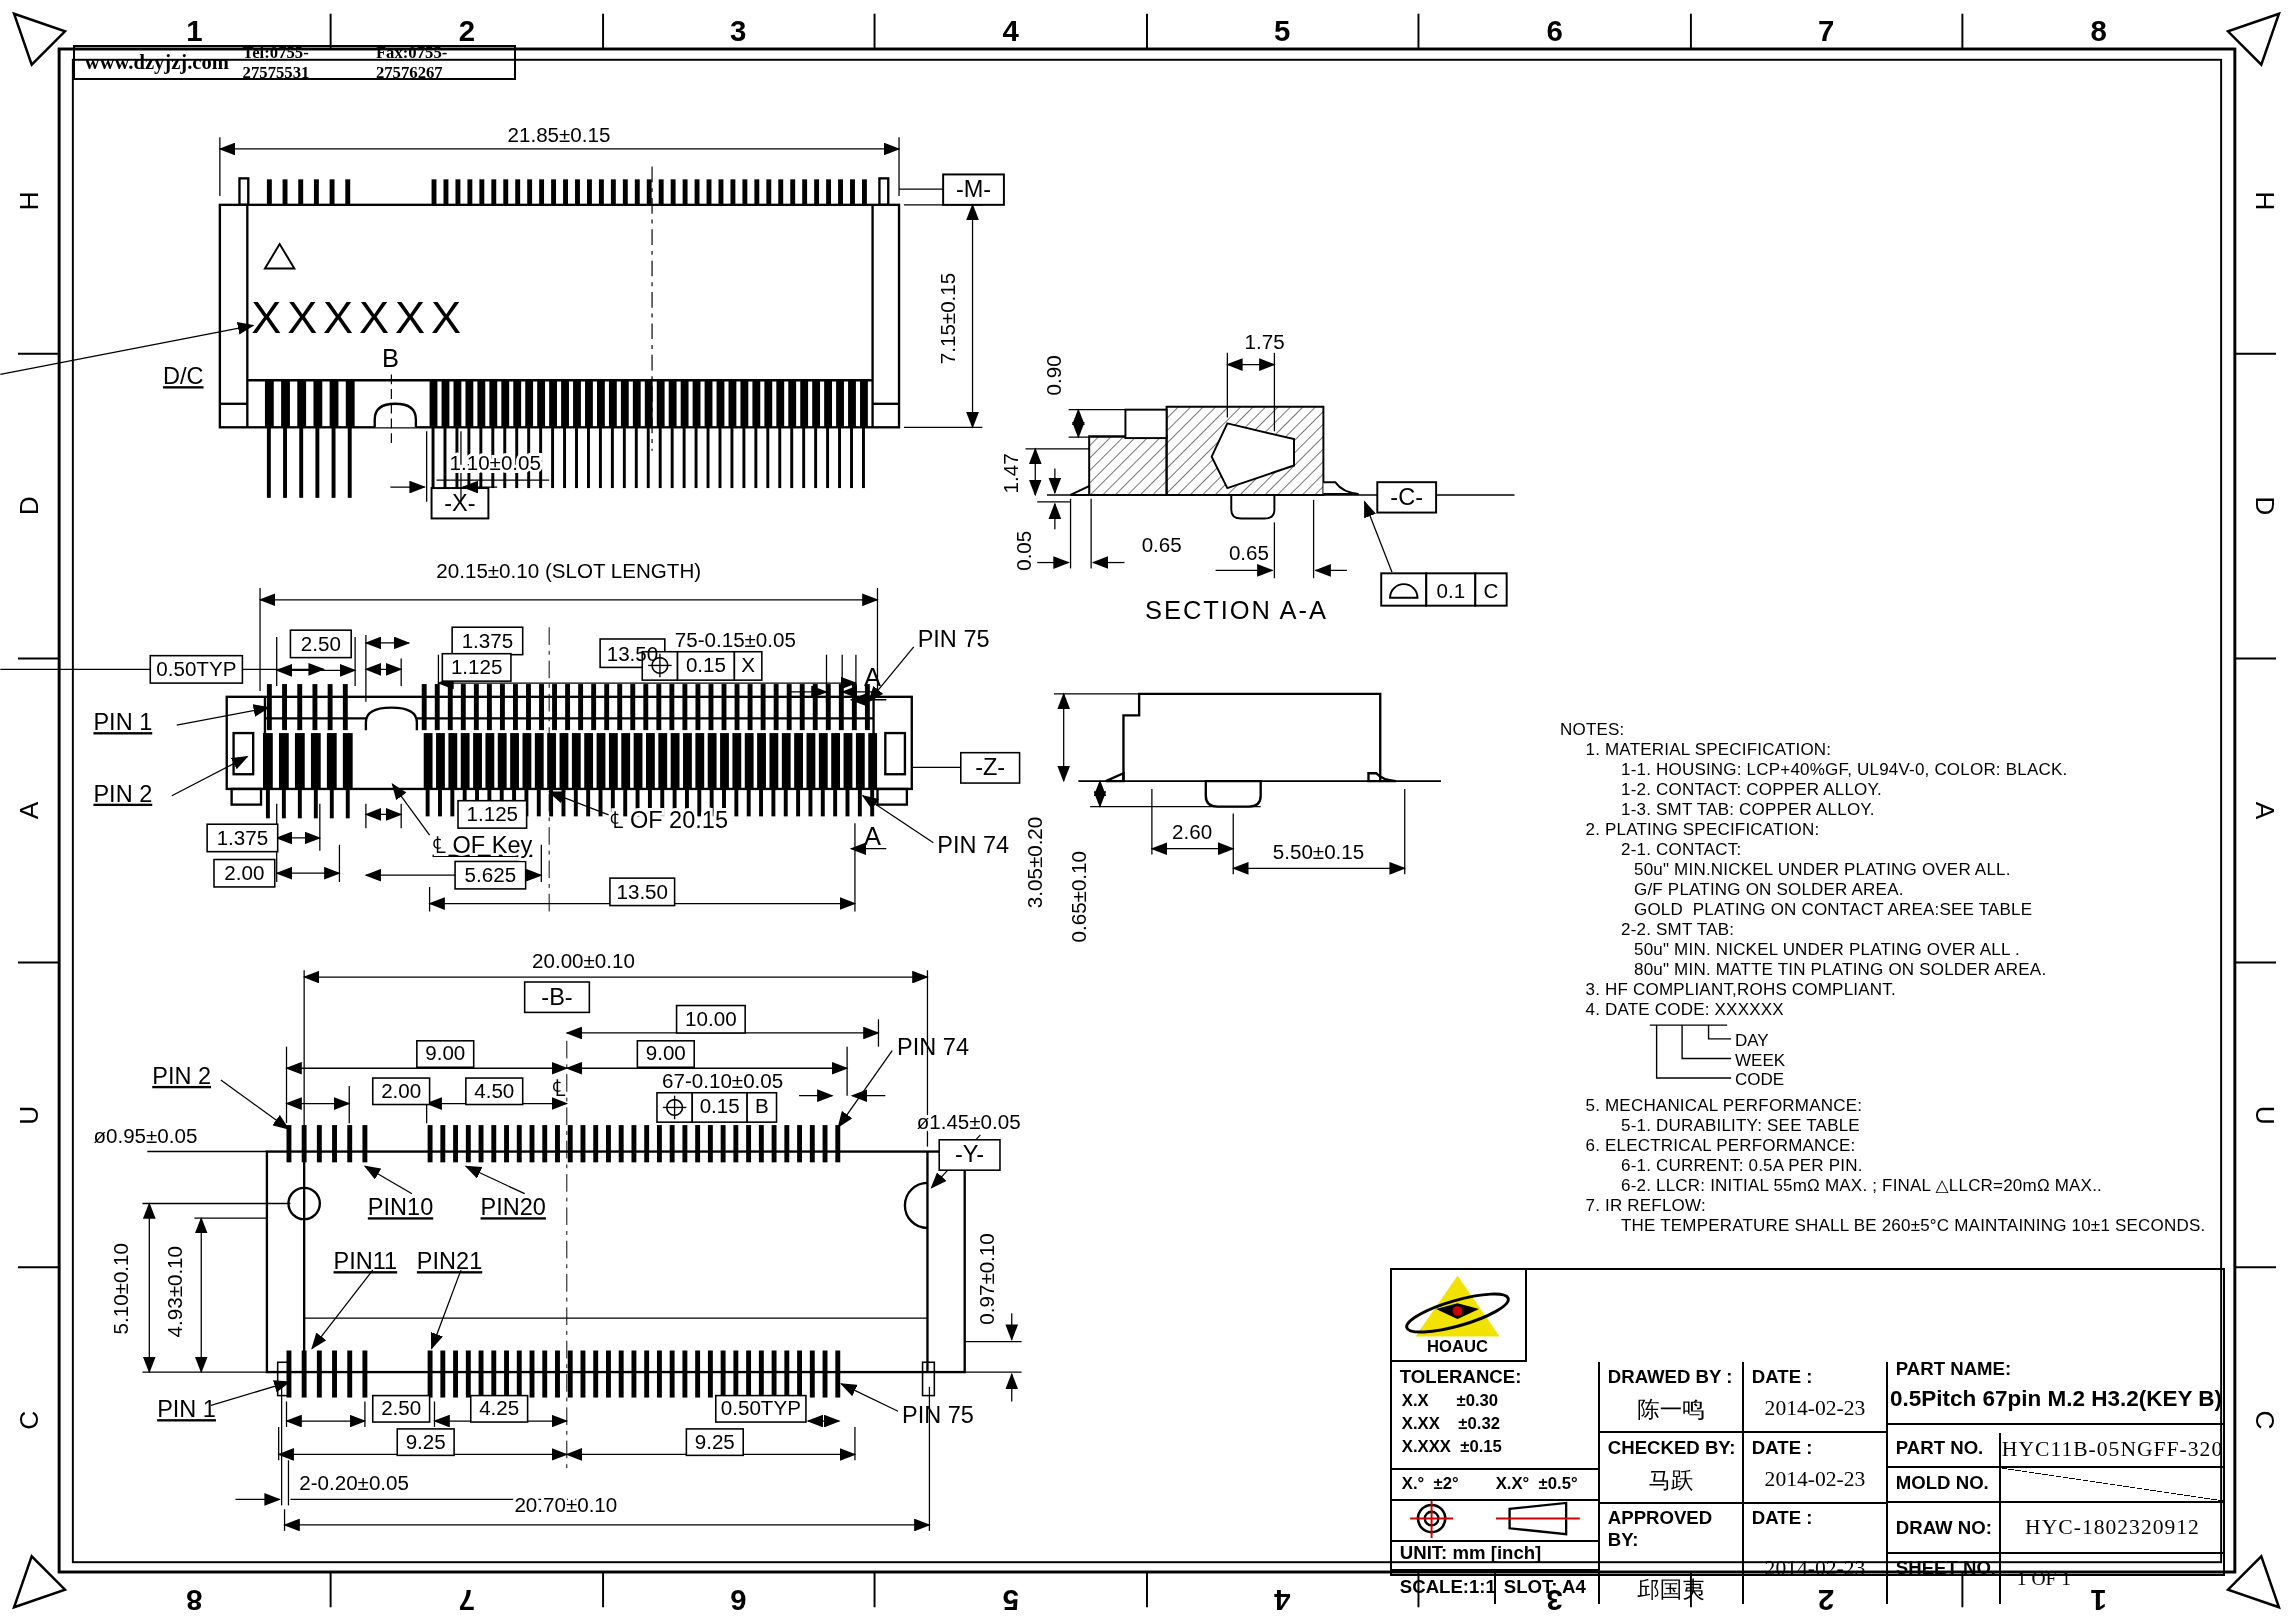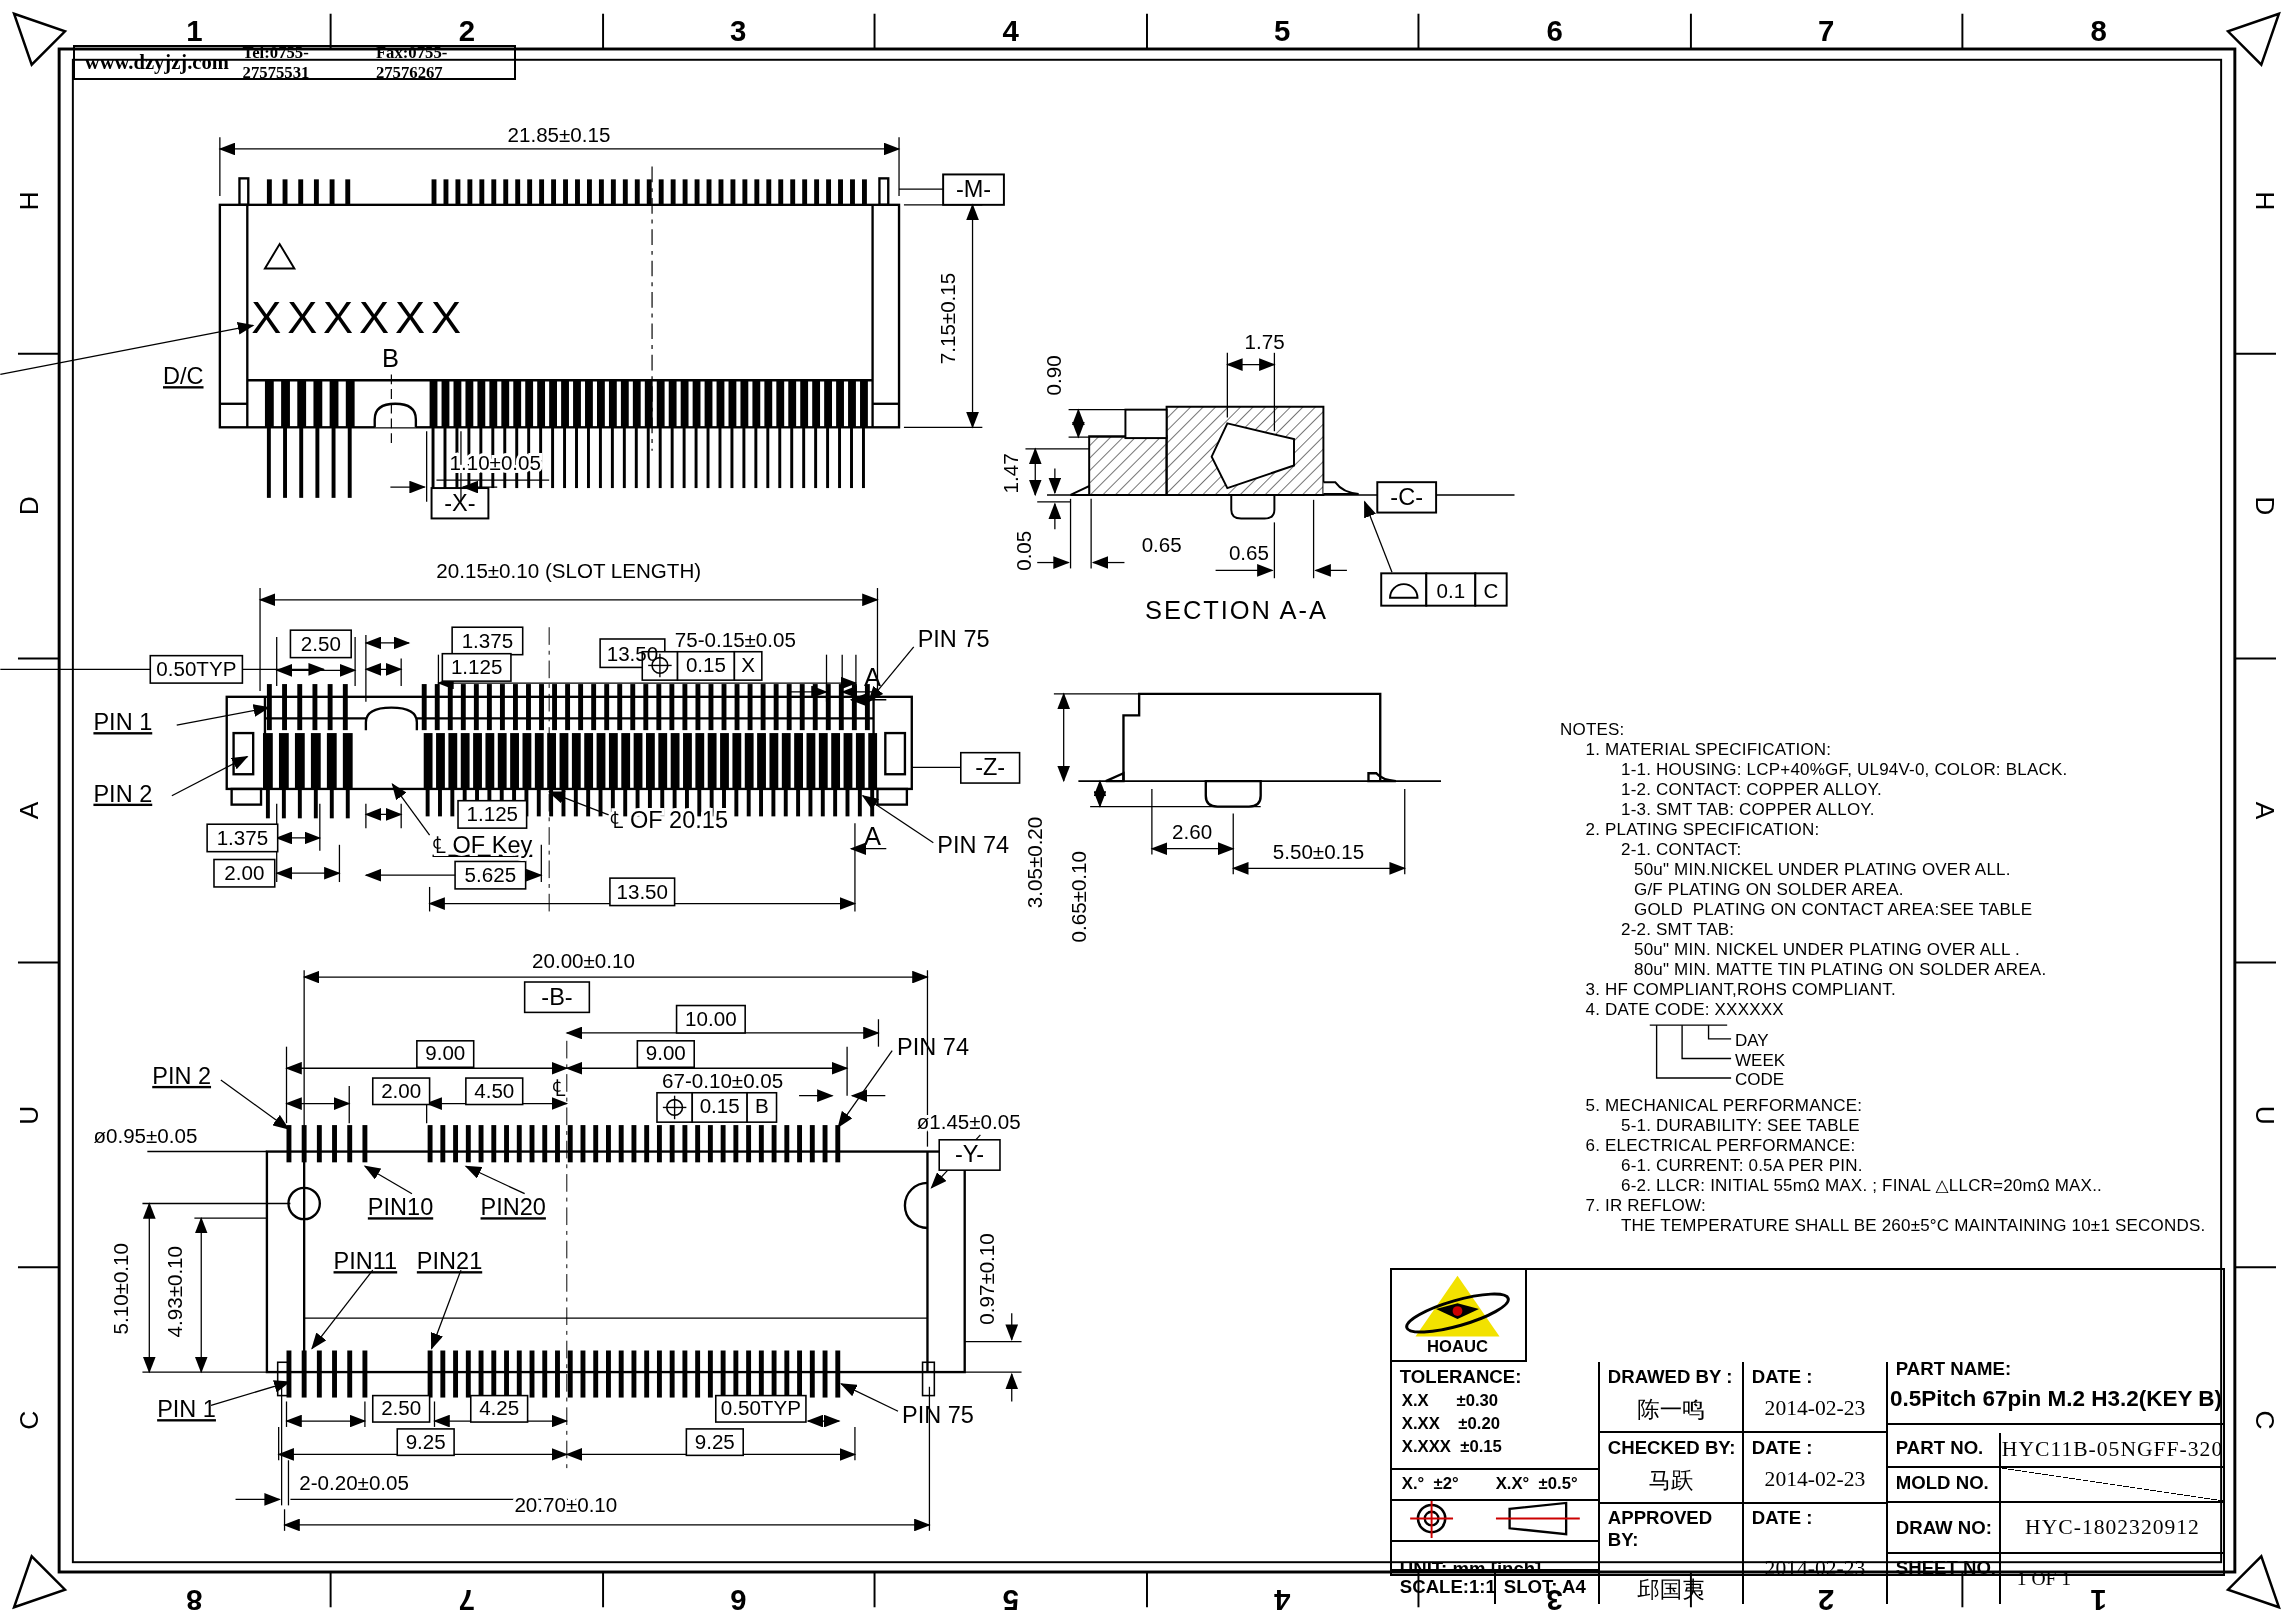--- a/index.html
+++ b/index.html
@@ -882,38 +882,38 @@
       <ellipse cx="67" cy="44" rx="54" ry="13" fill="none" stroke="#000" stroke-width="3" transform="rotate(-16 67 44)"></ellipse>
       <polygon points="45,40 67,34 89,40 67,50" fill="#000"></polygon>
       <circle cx="67" cy="42" r="5" fill="#cc0000"></circle>
       <text x="67" y="84" text-anchor="middle" style="font-size:17px;font-weight:bold">HOAUC</text>
     </svg>
   </div>
 
   <div class="cell" style="left:0;top:92px;width:208px;height:108px">
     <div class="lbl">TOLERANCE:</div>
     <div class="tolline">X.X      ±0.30</div>
-    <div class="tolline">X.XX    ±0.20</div>
+    <div class="tolline">X.XX    ±0.32</div>
     <div class="tolline">X.XXX  ±0.15</div>
   </div>
   <div class="cell" style="left:0;top:200px;width:208px;height:31px">
     <div class="tolline" style="margin-top:3.9px">X.°  ±2°        X.X°  ±0.5°</div>
   </div>
   <div class="cell" style="left:0;top:231px;width:208px;height:41px">
     <svg width="204" height="39" viewBox="0 0 208 40">
       <circle cx="40" cy="18" r="7" fill="none" stroke="#000" stroke-width="2.4"></circle>
       <circle cx="40" cy="18" r="14" fill="none" stroke="#000" stroke-width="2.6"></circle>
       <line x1="18" y1="18" x2="62" y2="18" stroke="#c00" stroke-width="2"></line>
       <line x1="40" y1="-2" x2="40" y2="38" stroke="#c00" stroke-width="2"></line>
       <path d="M120,8 L178,2 L178,34 L120,28 Z" fill="none" stroke="#000" stroke-width="2.4"></path>
       <line x1="106" y1="18" x2="192" y2="18" stroke="#c00" stroke-width="2"></line>
     </svg>
   </div>
   <div class="cell" style="left:0;top:272px;width:208px;height:29px">
-    <div class="lbl" style="padding-top:16px">UNIT:  mm  [inch]</div>
+    <div class="lbl" style="padding-top:0">UNIT:  mm  [inch]</div>
   </div>
   <div class="cell" style="left:0;top:302px;width:104px;height:32px;border-bottom:none">
     <div class="lbl" style="padding-top:3.9px">SCALE:1:1</div>
   </div>
   <div class="cell" style="left:104px;top:302px;width:104px;height:32px;border-bottom:none">
     <div class="lbl" style="padding-top:3.9px">SLOT:  A4</div>
   </div>
 
   <div class="cell" style="left:208px;top:92px;width:144px;height:71px">
     <div class="lbl">DRAWED BY :</div>

